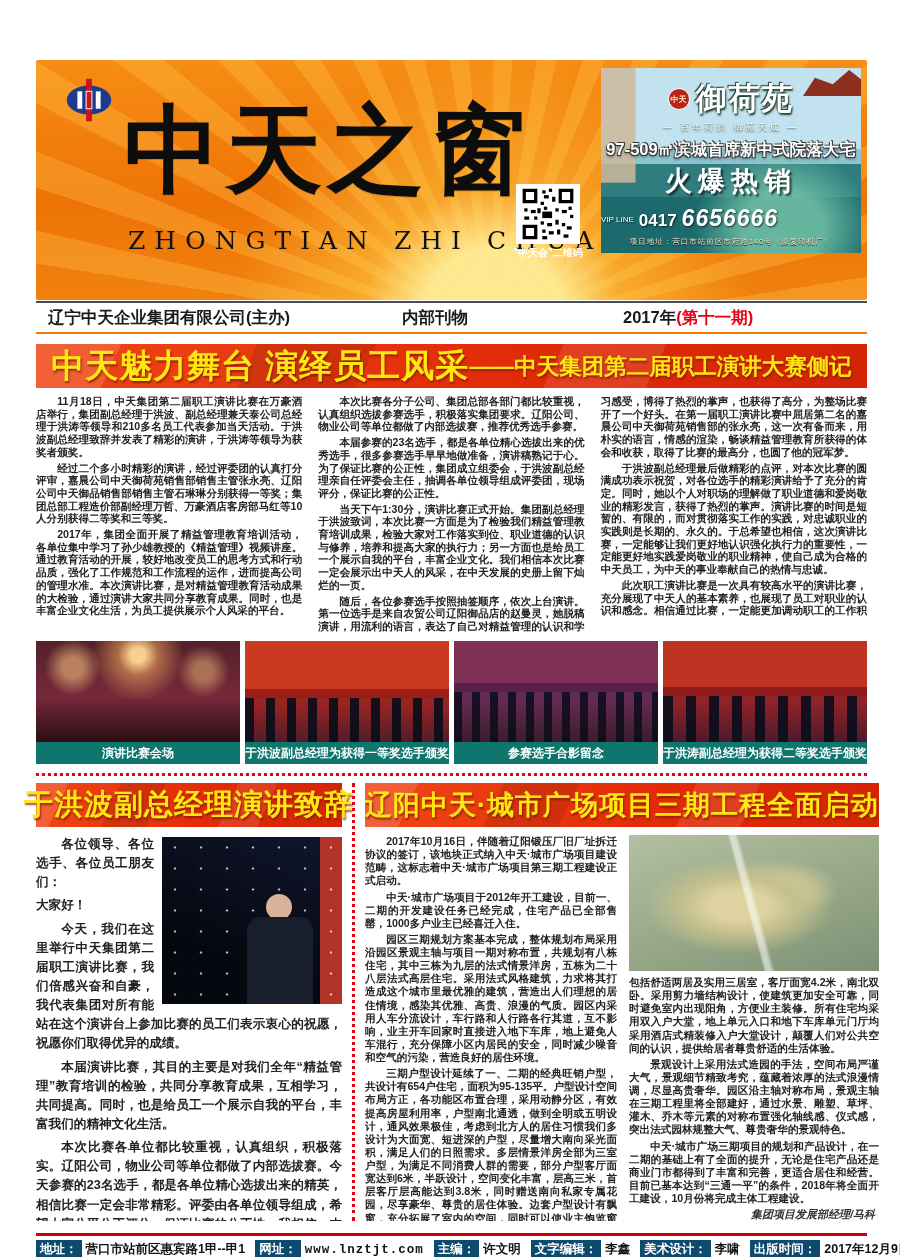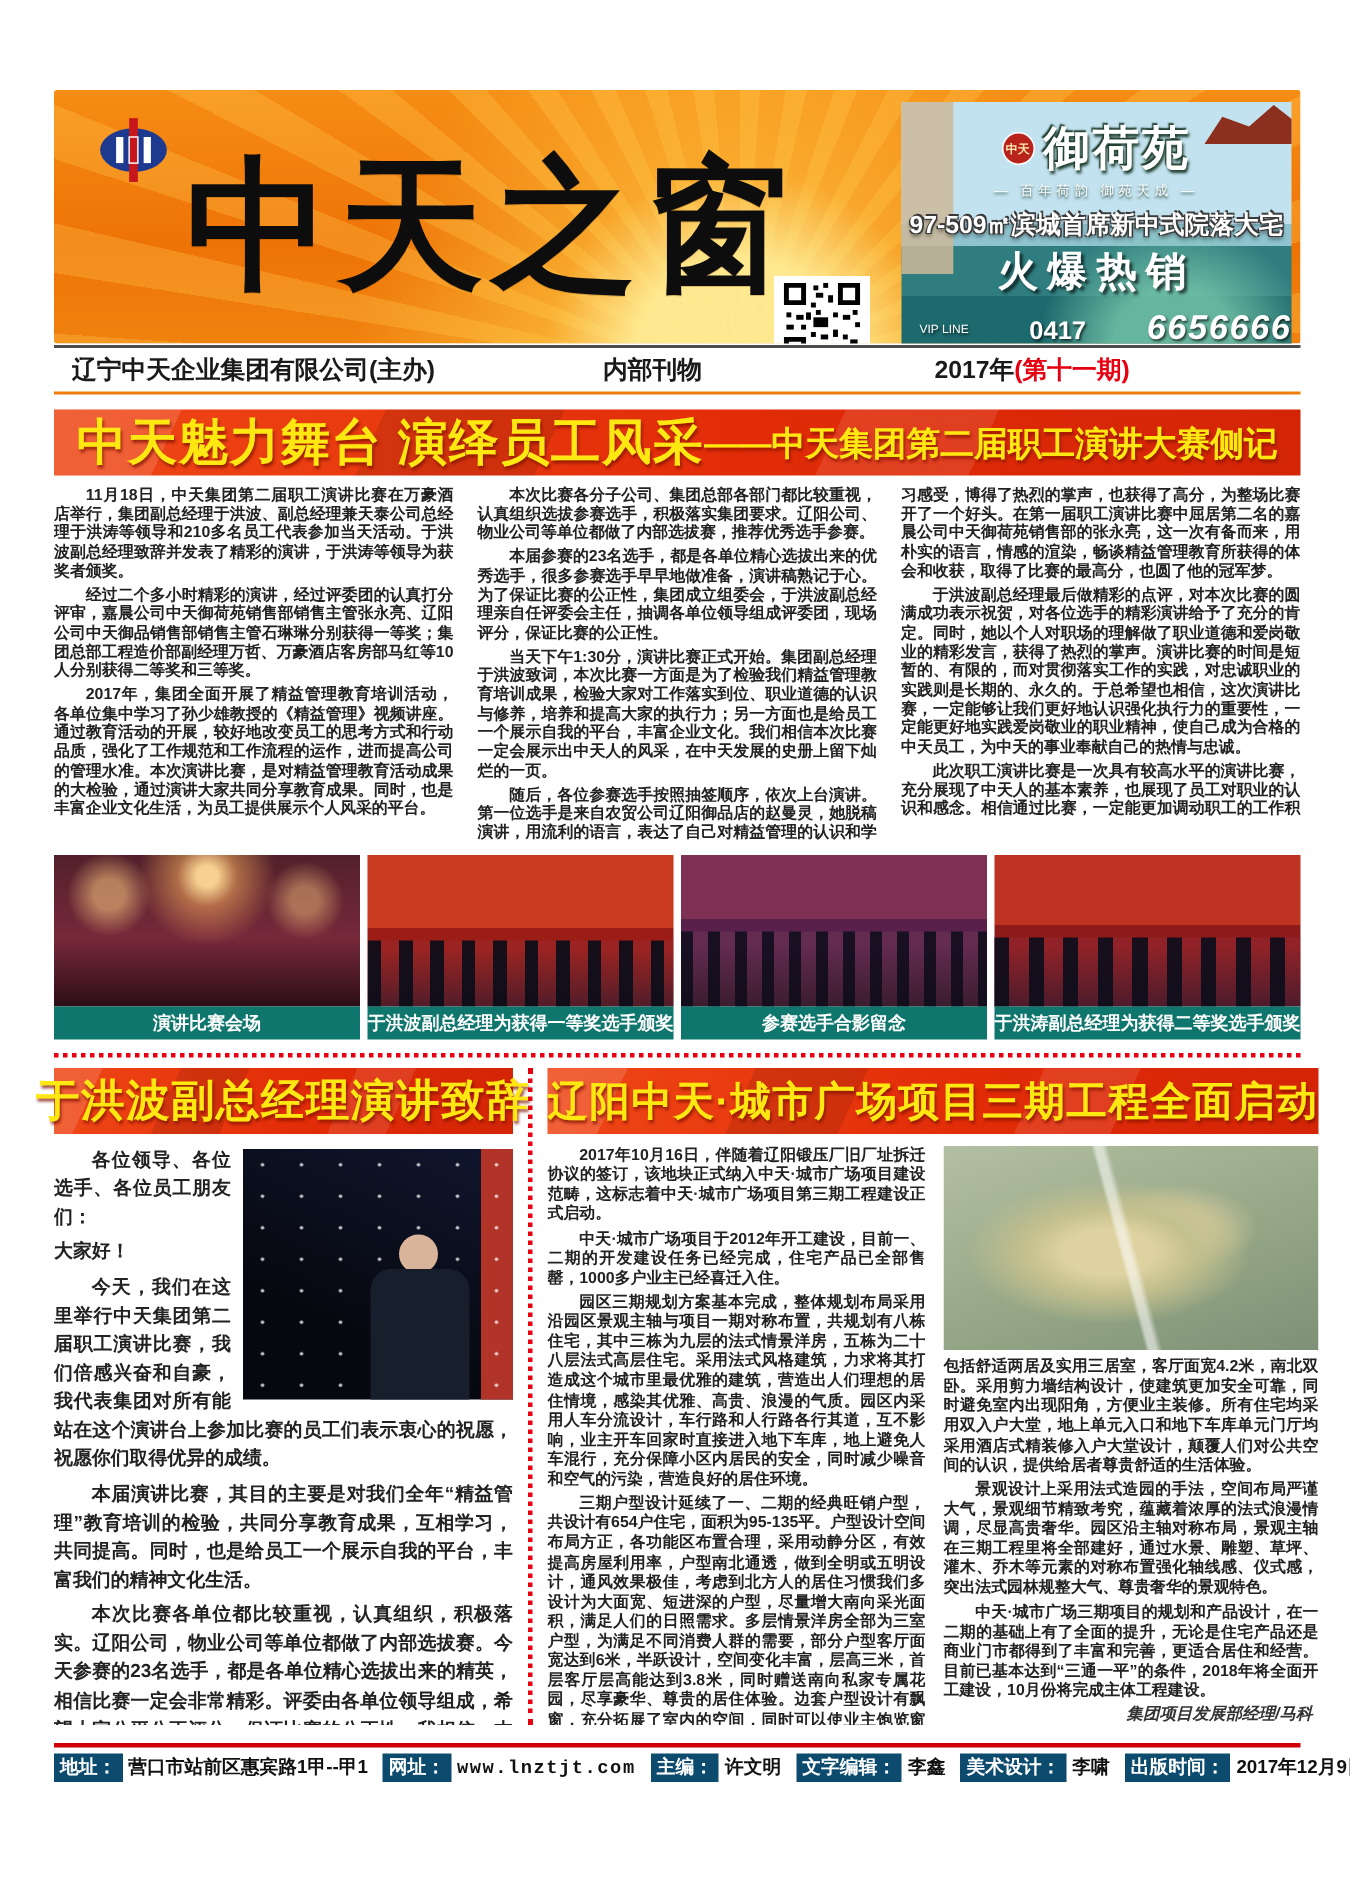--- a/index.html
+++ b/index.html
@@ -1,21 +1,21 @@
 <!DOCTYPE html>
 <html><head>
 <meta charset="utf-8">
 <style>
   * { margin:0; padding:0; box-sizing:border-box; }
   html,body { width:900px; height:1257px; background:#fff; overflow:hidden;
     font-family:"Liberation Sans","DejaVu Sans",sans-serif; color:#1a1a1a; }
   .page { width:900px; height:1257px; padding:60px 33px 0 36px; }
 
   
-  .masthead { position:relative; width:831px; height:169px; border-radius:2px; overflow:hidden;
+  .masthead { position:relative; width:831px; height:240px; border-radius:2px; overflow:hidden;
     background:
       radial-gradient(circle at 55% 108%, rgba(255,238,150,.95) 0 70px, rgba(255,205,70,.55) 130px, transparent 260px),
       repeating-conic-gradient(from -90deg at 55% 115%, rgba(255,200,80,.30) 0 4deg, transparent 4deg 9deg),
       linear-gradient(180deg,#f68d14,#ee7306 60%,#f0820e); }
   .mast-logo { position:absolute; left:24px; top:16px; width:58px; height:50px; }
   .mast-title { position:absolute; left:88px; top:42px; font-family:"DejaVu Serif","Liberation Serif",serif;
     font-weight:bold; font-size:96px; line-height:1; color:#0d0d0d; letter-spacing:6px; white-space:nowrap;
     text-shadow:0 1px 0 rgba(120,60,0,.25); }
   .mast-sub { position:absolute; left:92px; top:166px; font-family:"DejaVu Serif","Liberation Serif",serif;
     font-size:25px; letter-spacing:9px; color:#111; white-space:nowrap; }
@@ -35,21 +35,21 @@
   .ad-brandrow { position:relative; margin-top:10px; display:flex; align-items:center; justify-content:center; gap:6px; }
   .ad-badge { width:22px; height:22px; border-radius:50%; background:#b8231c; color:#ffe9b0; font-size:8px;
     font-weight:bold; display:flex; align-items:center; justify-content:center; border:1px solid #fff; }
   .ad-brand { font-family:"DejaVu Serif","Liberation Serif",serif; font-weight:bold; font-size:31px; color:#fff;
     text-shadow:1px 2px 2px #1d3b2a, -1px -1px 1px #1d3b2a; letter-spacing:2px; }
   .ad-tagline { position:relative; font-size:9px; color:#fff; letter-spacing:3px; text-shadow:0 1px 2px #1d3b2a; margin-top:1px; }
   .ad-line1 { position:relative; font-size:16.5px; font-weight:bold; color:#fff; margin-top:5px; white-space:nowrap;
     text-shadow:1px 1px 0 #3a3a3a,-1px 1px 0 #3a3a3a,1px -1px 0 #3a3a3a,0 2px 3px rgba(0,0,0,.6); }
   .ad-line2 { position:relative; font-size:27px; font-weight:bold; color:#fff; letter-spacing:6px; margin-top:2px;
     text-shadow:2px 2px 2px rgba(0,0,0,.65); }
-  .ad-phone { position:absolute; left:12px; right:0; bottom:22px; display:flex; align-items:baseline; justify-content:space-between; gap:5px;
+  .ad-phone { position:absolute; left:0; right:0; bottom:22px; display:flex; align-items:baseline; justify-content:flex-start; gap:5px;
     color:#fff; text-shadow:1px 1px 2px rgba(0,0,0,.7); }
   .ad-vip { font-size:8px; align-self:center; line-height:1; }
   .ad-area { font-size:17px; font-weight:bold; }
   .ad-num { font-size:23px; font-weight:bold; font-style:italic; letter-spacing:1px; line-height:.9; }
   .ad-addr { position:absolute; left:0; right:0; bottom:6px; font-size:7.5px; color:#f7e9c8;
     text-shadow:0 1px 1px #000; letter-spacing:1px; }
 
   
   .infobar { width:831px; height:33px; margin-top:1px; display:flex; align-items:center;
     border-top:2px solid #4c4c4c; border-bottom:2px solid #f07c05; font-size:16.5px; font-weight:bold; }

